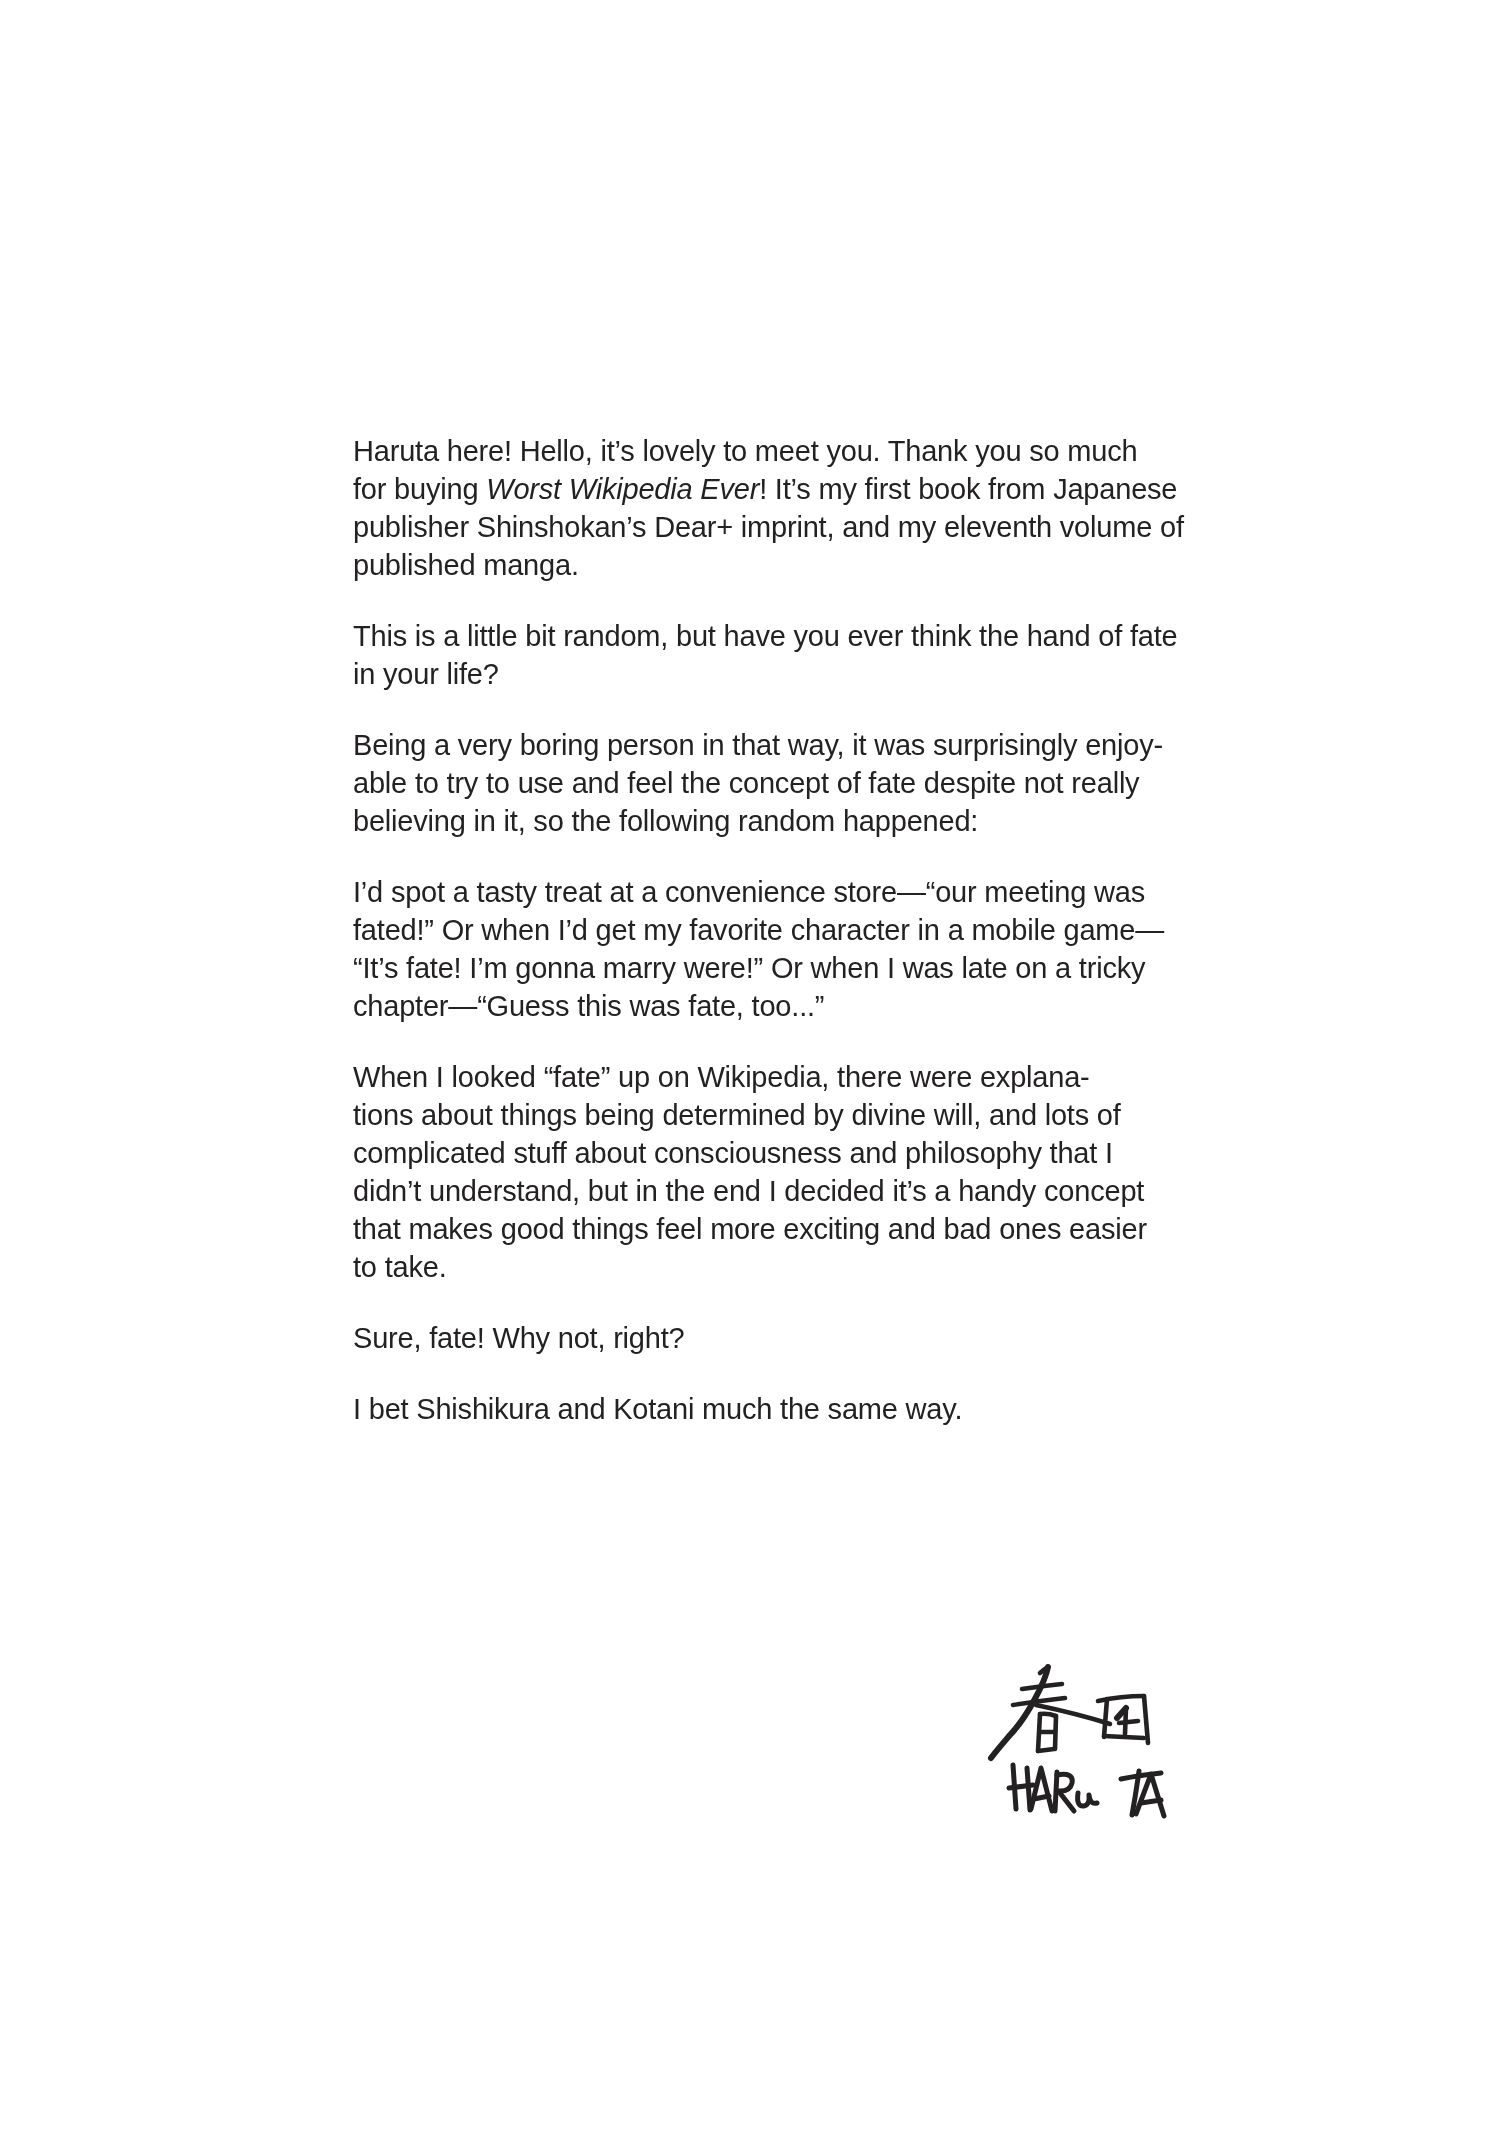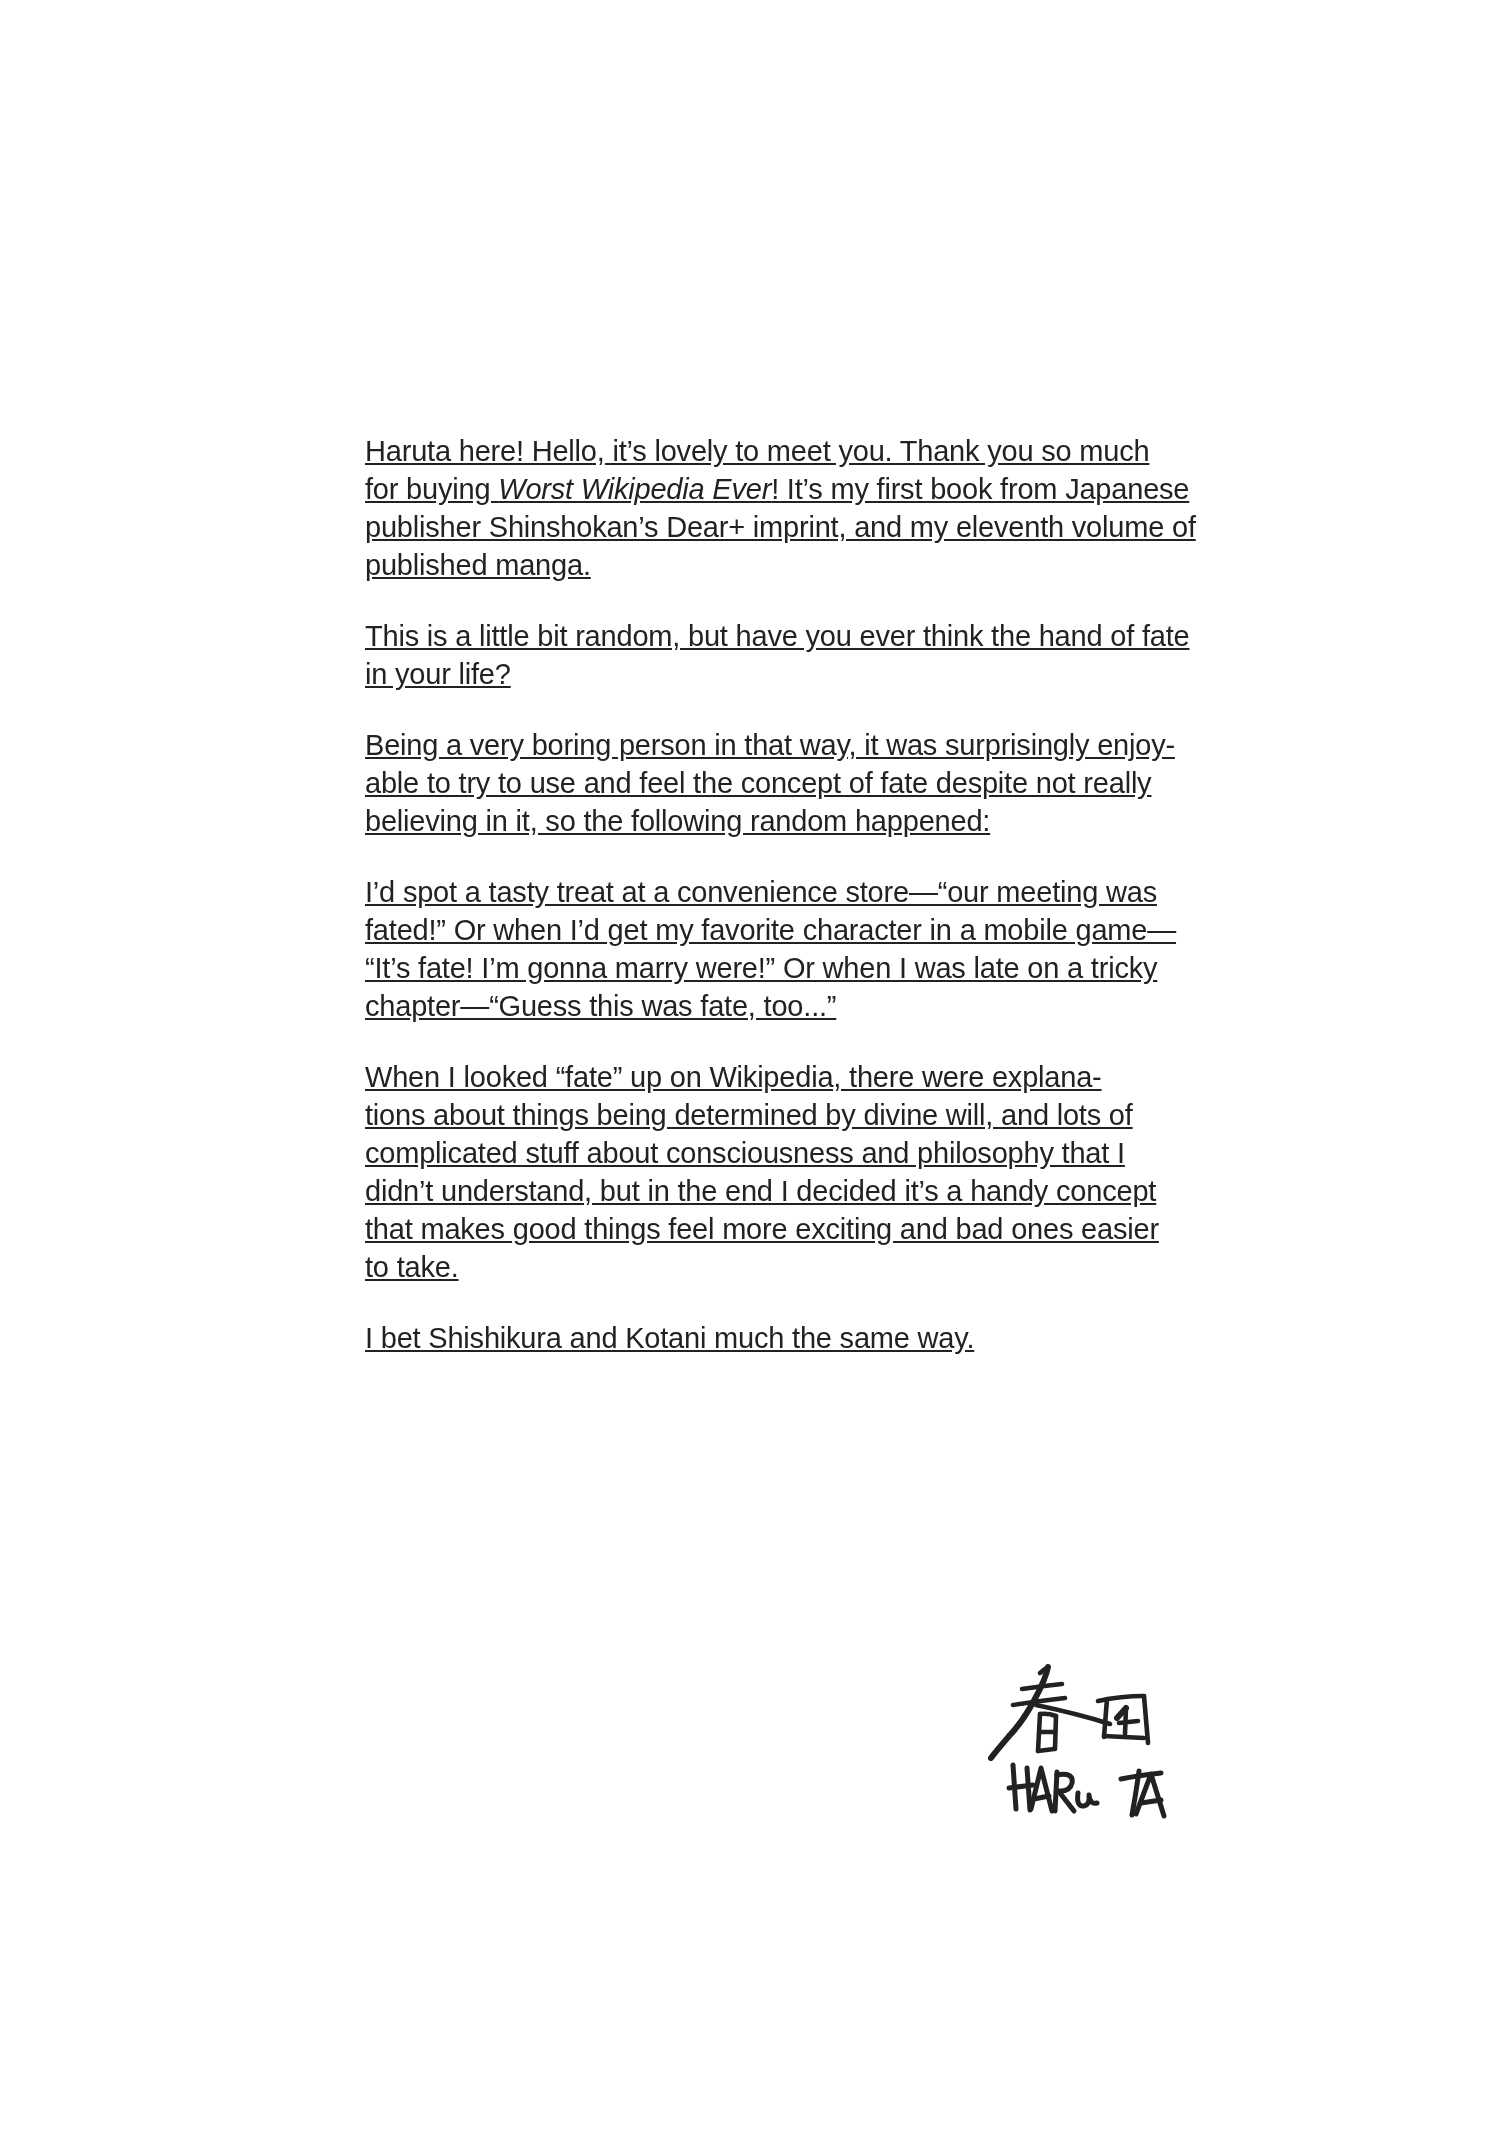--- a/index.html
+++ b/index.html
@@ -11,24 +11,23 @@
     position: relative;
     width: 1500px;
     height: 2138px;
     background: #ffffff;
     overflow: hidden;
     font-family: "Liberation Sans", "DejaVu Sans", sans-serif;
     color: #242122;
   }
   .letter {
     position: absolute;
-    left: 365px;
+    left: 353px;
     top: 432px;
     width: 905px;
-    text-decoration: underline;
   }
   .para {
     margin: 0 0 33px 0;
     font-size: 29px;
     line-height: 38px;
     letter-spacing: -0.2px;
     white-space: pre-line;
     color: #242122;
   }
   .para .book-title {
@@ -80,20 +79,21 @@
 “It’s fate! I’m gonna marry were!” Or when I was late on a tricky
 chapter—“Guess this was fate, too...”</p>
 
     <p class="para">When I looked “fate” up on Wikipedia, there were explana-
 tions about things being determined by divine will, and lots of
 complicated stuff about consciousness and philosophy that I
 didn’t understand, but in the end I decided it’s a handy concept
 that makes good things feel more exciting and bad ones easier
 to take.</p>
 
+    <p class="para">Sure, fate! Why not, right?</p>
 
     <p class="para">I bet Shishikura and Kotani much the same way.</p>
   </div>
 
   <div class="signature">
     <svg viewBox="0 0 220 180" xmlns="http://www.w3.org/2000/svg">
 
       <g class="sig-kanji" role="img" aria-label="春田">
 
         <path class="sig-stroke" d="M80,23 Q85,19 88,17"></path>

